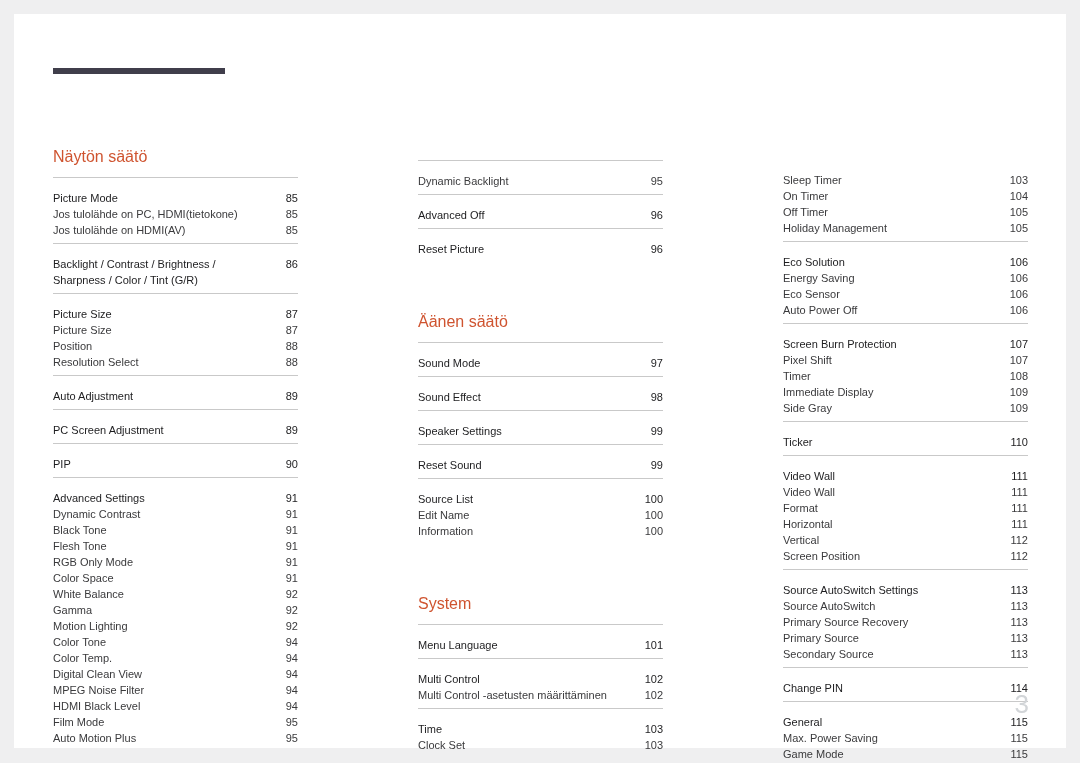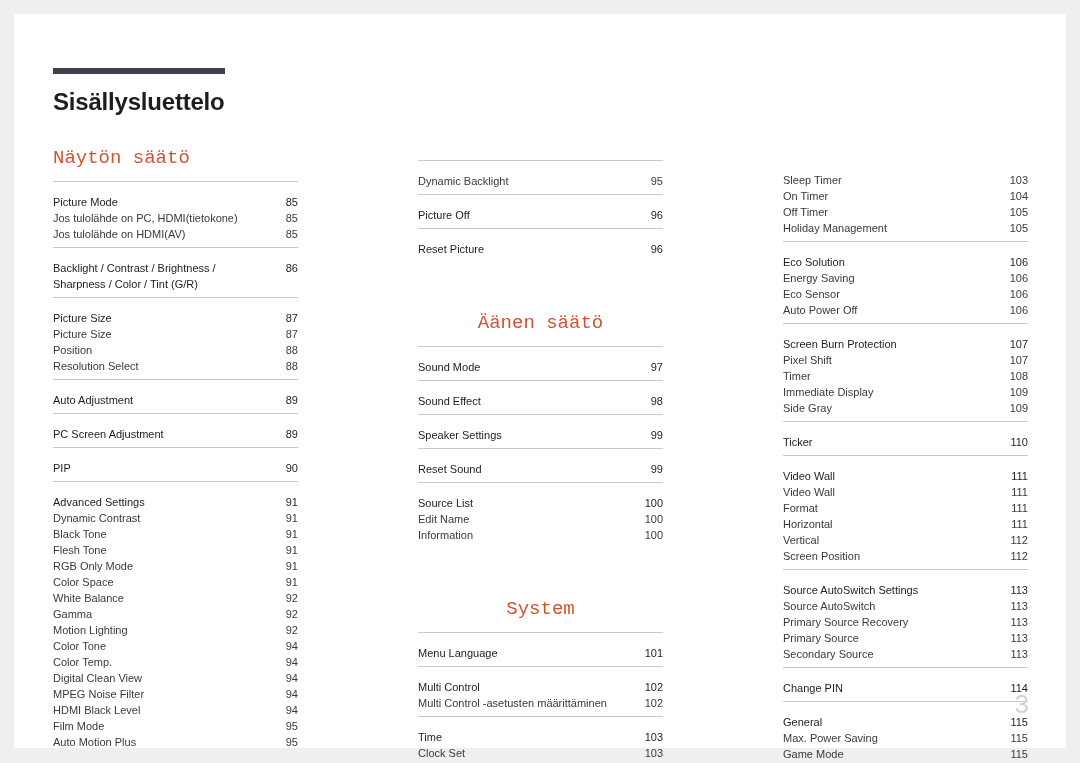--- a/index.html
+++ b/index.html
@@ -52,29 +52,27 @@
     margin-right: 120px;
   }
   .column:last-child {
     margin-right: 12px;
   }
   .col-spacer-top {
     height: 13px;
   }
   .section-heading {
     color: #cf5430;
-    font-size: 19px;
+    font-size: 16px;
     font-weight: normal;
     line-height: 1.2;
     margin-bottom: 11px;
-    font-family: Liberation Mono, monospace;
   }
   .section-heading.gap-before {
     margin-top: 50px;
-    text-align: center;
   }
   .group {
     border-top: 1px solid #c9c9c9;
     padding-top: 12px;
     padding-bottom: 5px;
   }
   .row {
     display: flex;
     align-items: baseline;
     justify-content: space-between;
@@ -110,21 +108,20 @@
     font-weight: normal;
   }
 </style>
 </head>
 <body>
 
 <div id="page">
 
   <div id="title-block">
     <div class="title-rule"></div>
-    <div class="doc-title">Sisällysluettelo</div>
   </div>
 
   <div id="columns">
       <div class="column">
         <div class="section-heading">Näytön säätö</div>
         <div class="group">
           <div class="row head">
             <span class="label">Picture Mode</span>
             <span class="page">85</span>
           </div>
@@ -249,21 +246,21 @@
       <div class="column">
         <div class="col-spacer-top"></div>
         <div class="group">
           <div class="row">
             <span class="label">Dynamic Backlight</span>
             <span class="page">95</span>
           </div>
         </div>
         <div class="group">
           <div class="row head">
-            <span class="label">Picture Off</span>
+            <span class="label">Advanced Off</span>
             <span class="page">96</span>
           </div>
         </div>
         <div class="group">
           <div class="row head">
             <span class="label">Reset Picture</span>
             <span class="page">96</span>
           </div>
         </div>
         <div class="section-heading gap-before">Äänen säätö</div>

